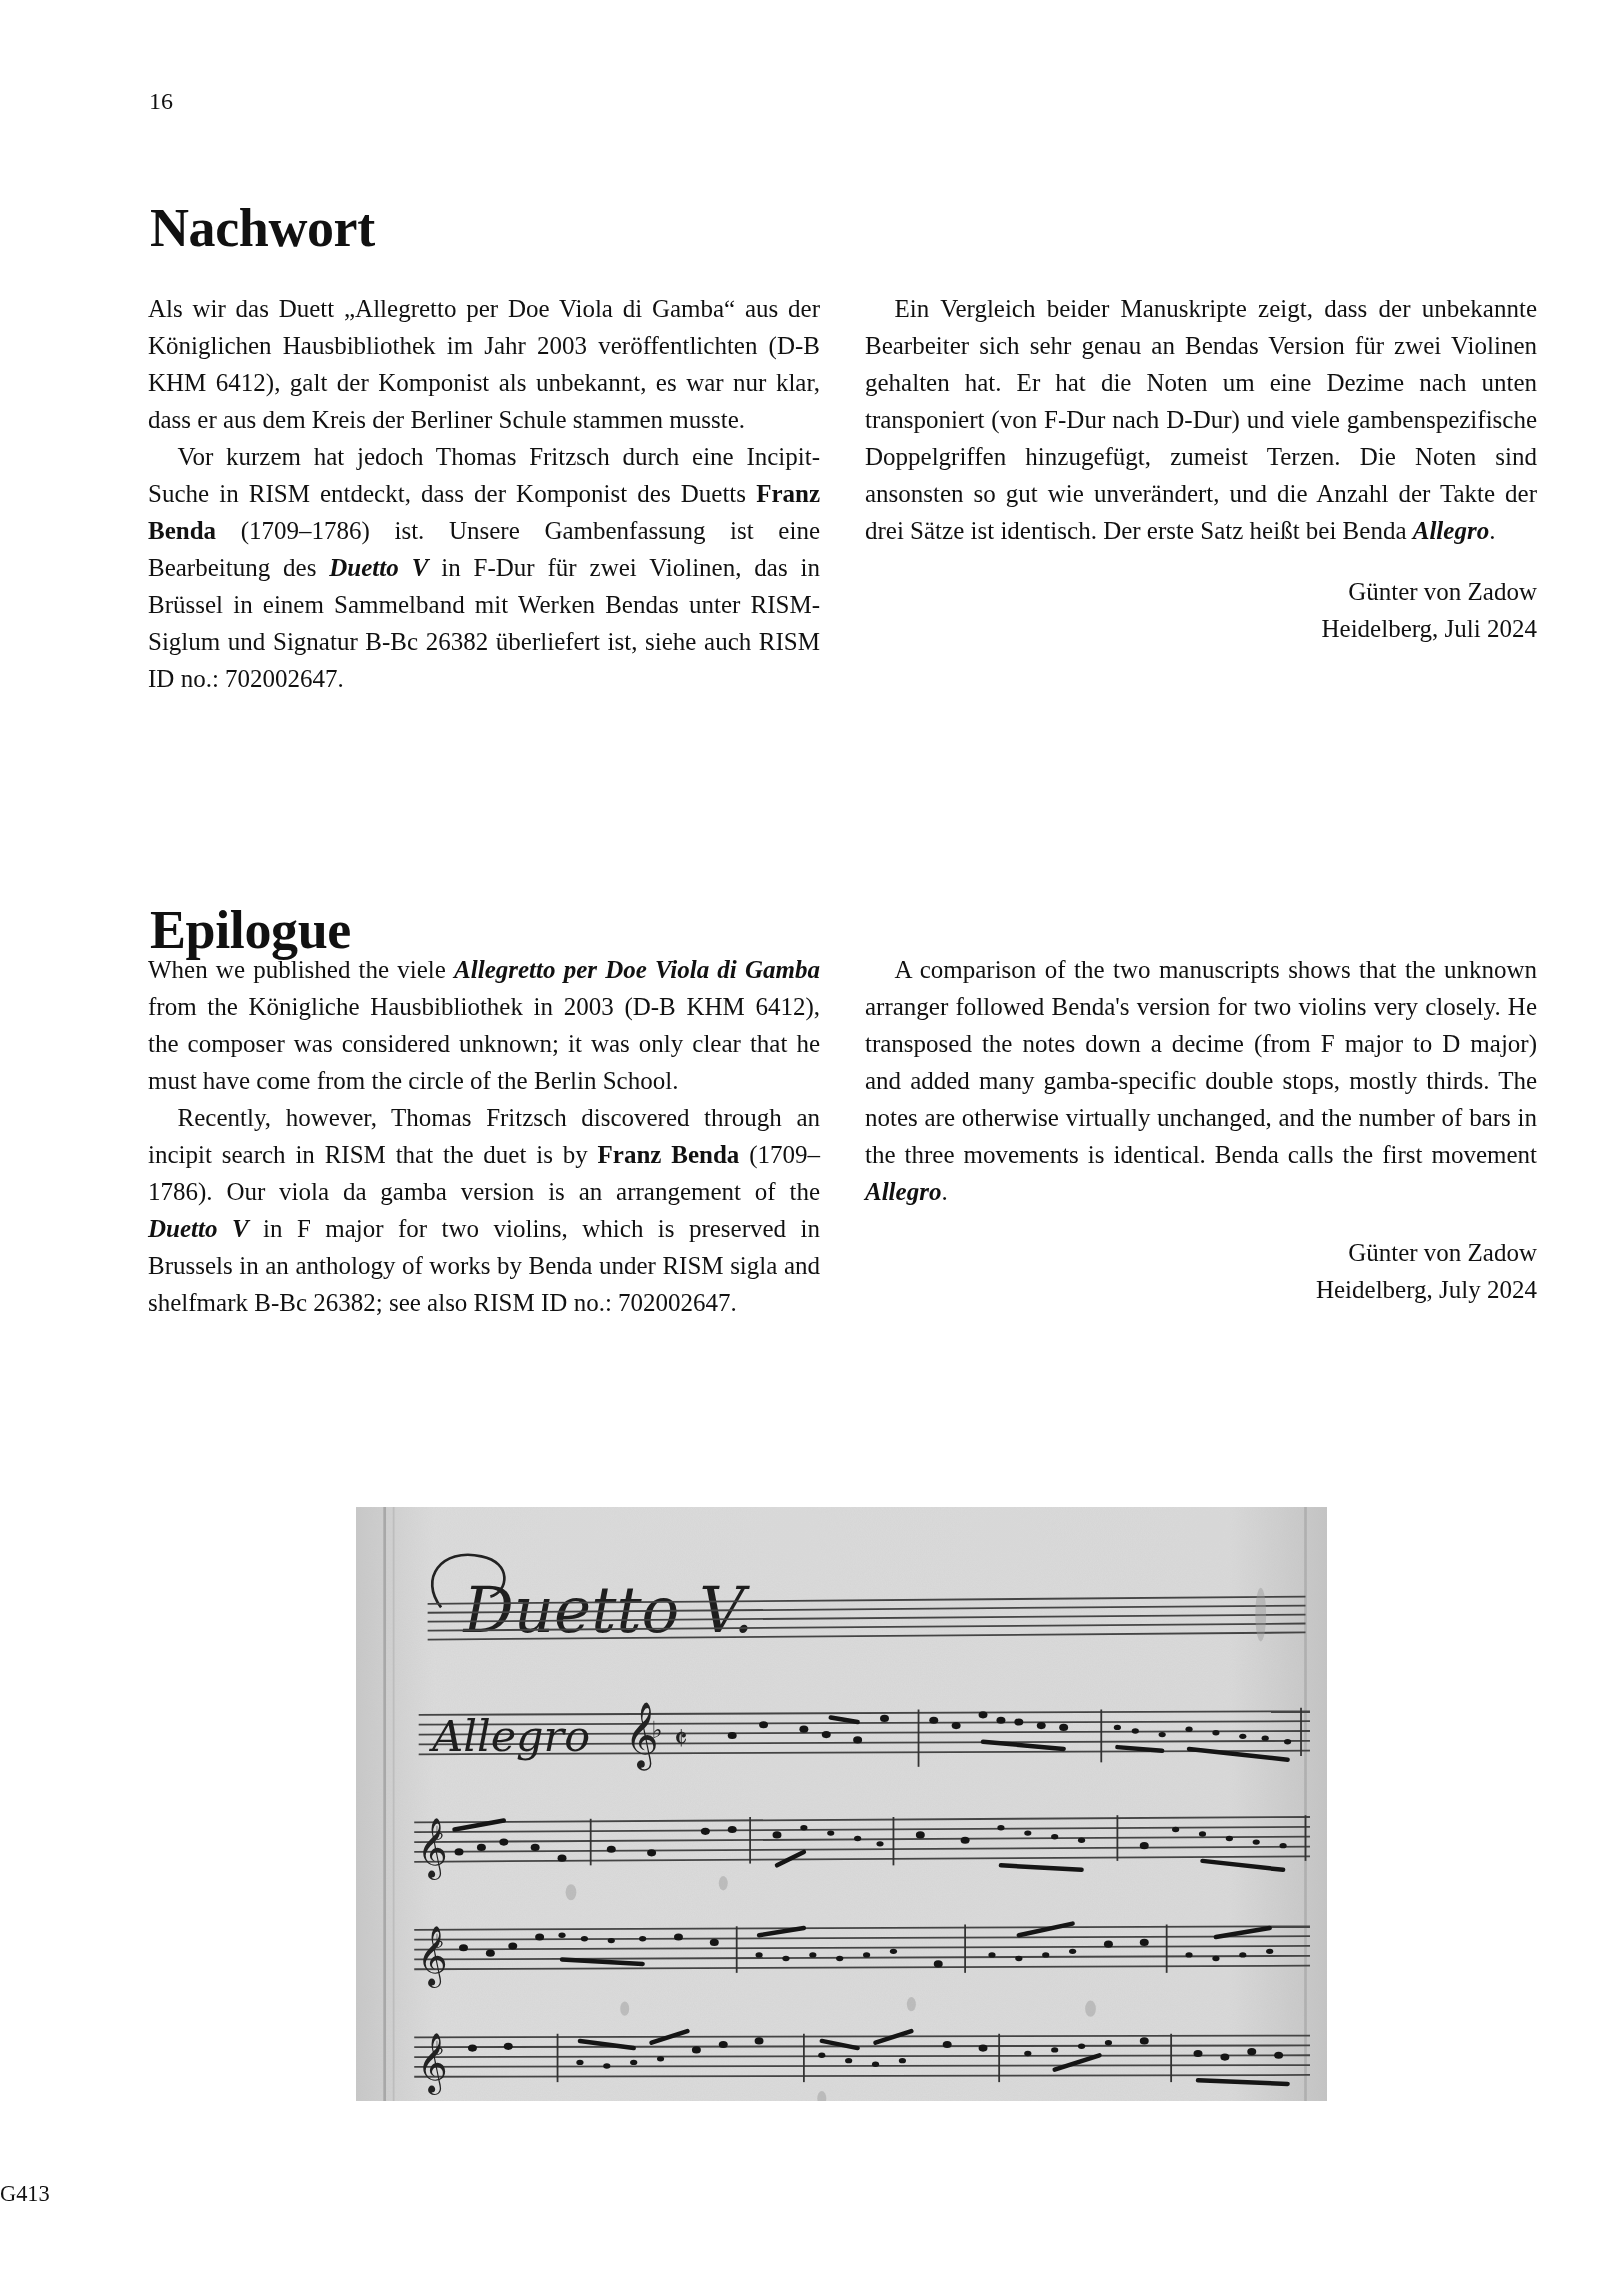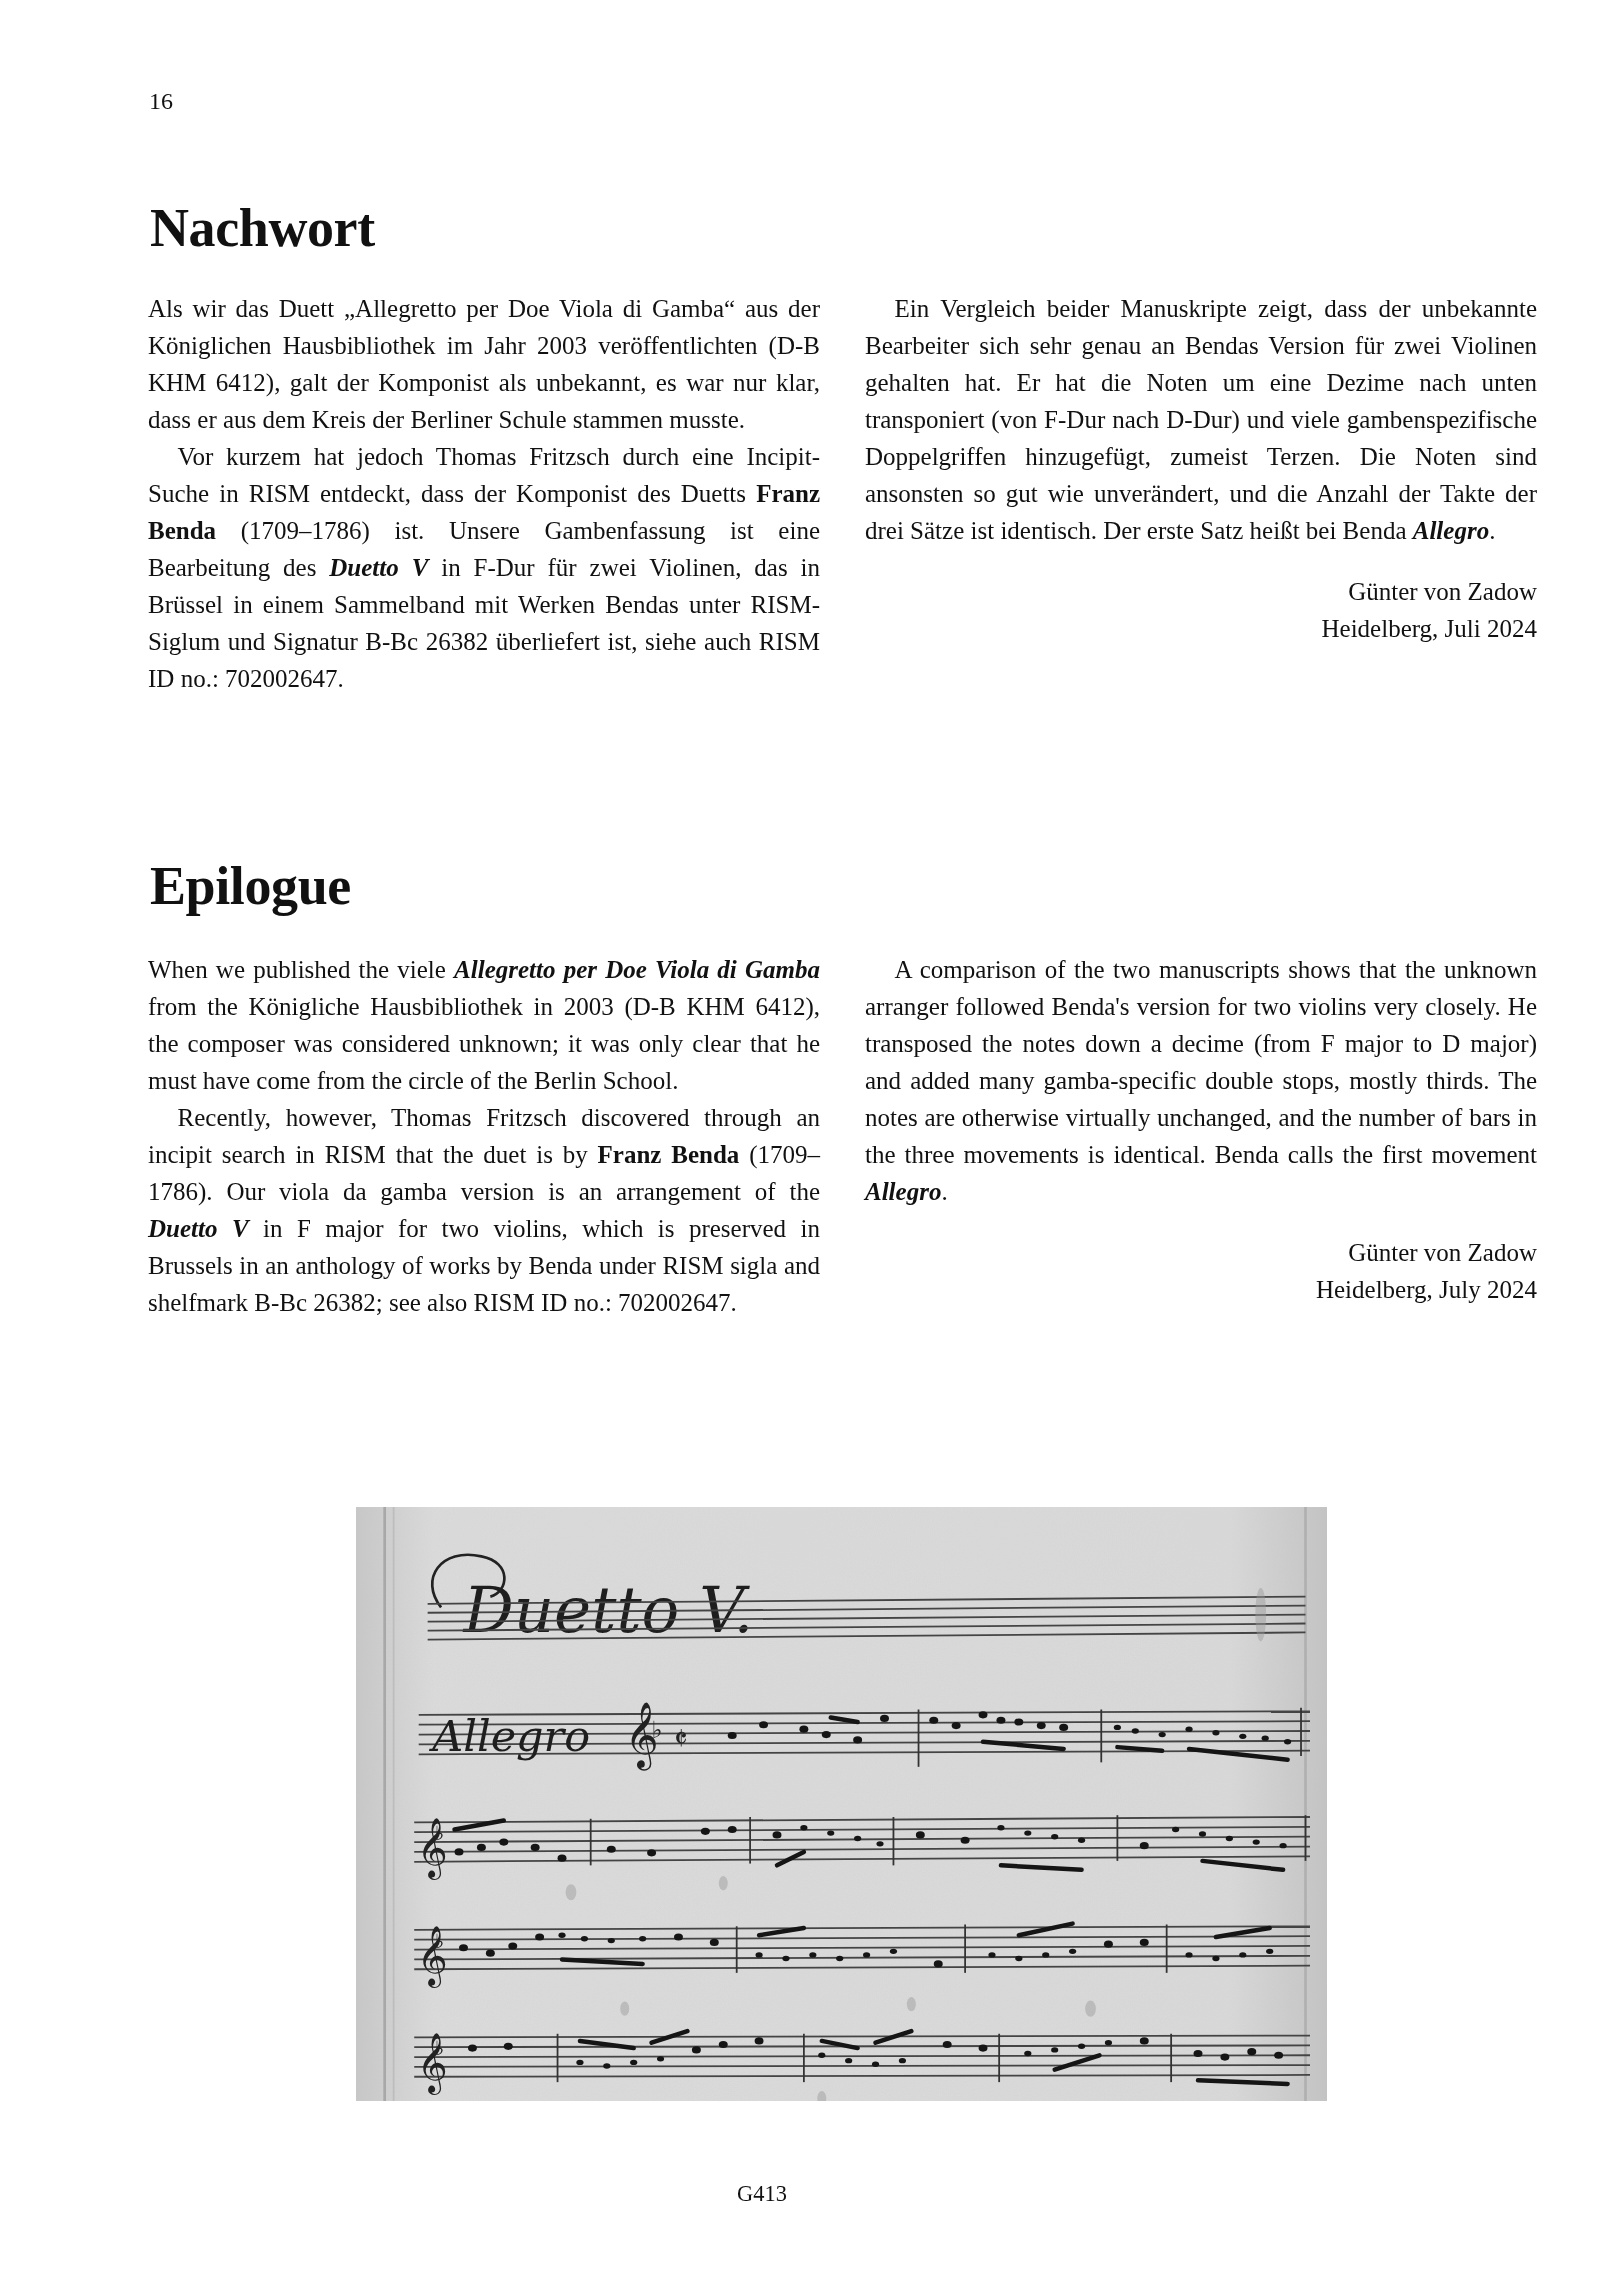--- a/index.html
+++ b/index.html
@@ -25,21 +25,21 @@
   .section-heading {
     position: absolute;
     left: 146px;
     margin: 4px;
     font-size: 54px;
     font-weight: bold;
     line-height: 1;
     letter-spacing: -0.4px;
   }
   .heading-nachwort { top: 197px; }
-  .heading-epilogue { top: 855px; }
+  .heading-epilogue { top: 899px; }
 
   .col {
     position: absolute;
     width: 672px;
     font-size: 25px;
     line-height: 37px;
     text-align: justify;
     hyphens: manual;
   }
   .col p {
@@ -74,24 +74,22 @@
     background: #d9d9d9;
     overflow: hidden;
   }
   .manuscript svg { display: block; }
 
   .footer-code {
     position: absolute;
     left: 0;
     width: 1484px;
     top: 2183px;
-    text-align: center;
     font-size: 22.4px;
     line-height: 1;
-    margin-left: 20px;
   }
 </style>
 </head>
 <body>
 
 <div class="page-number">16</div>
 
 <h1 class="section-heading heading-nachwort">Nachwort</h1>
 
 <div class="col col-left de-left">

